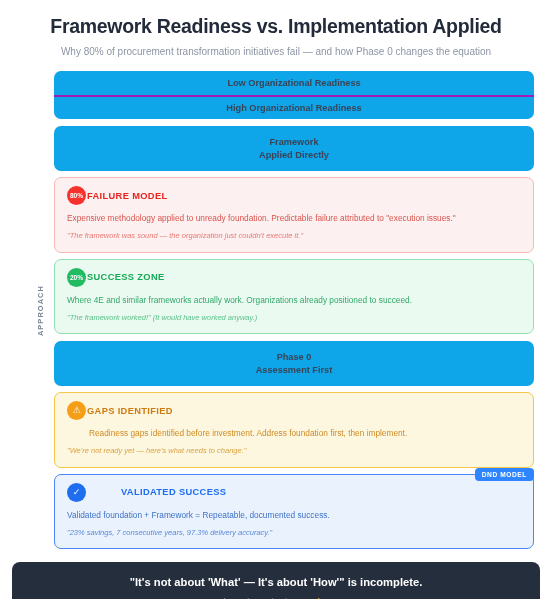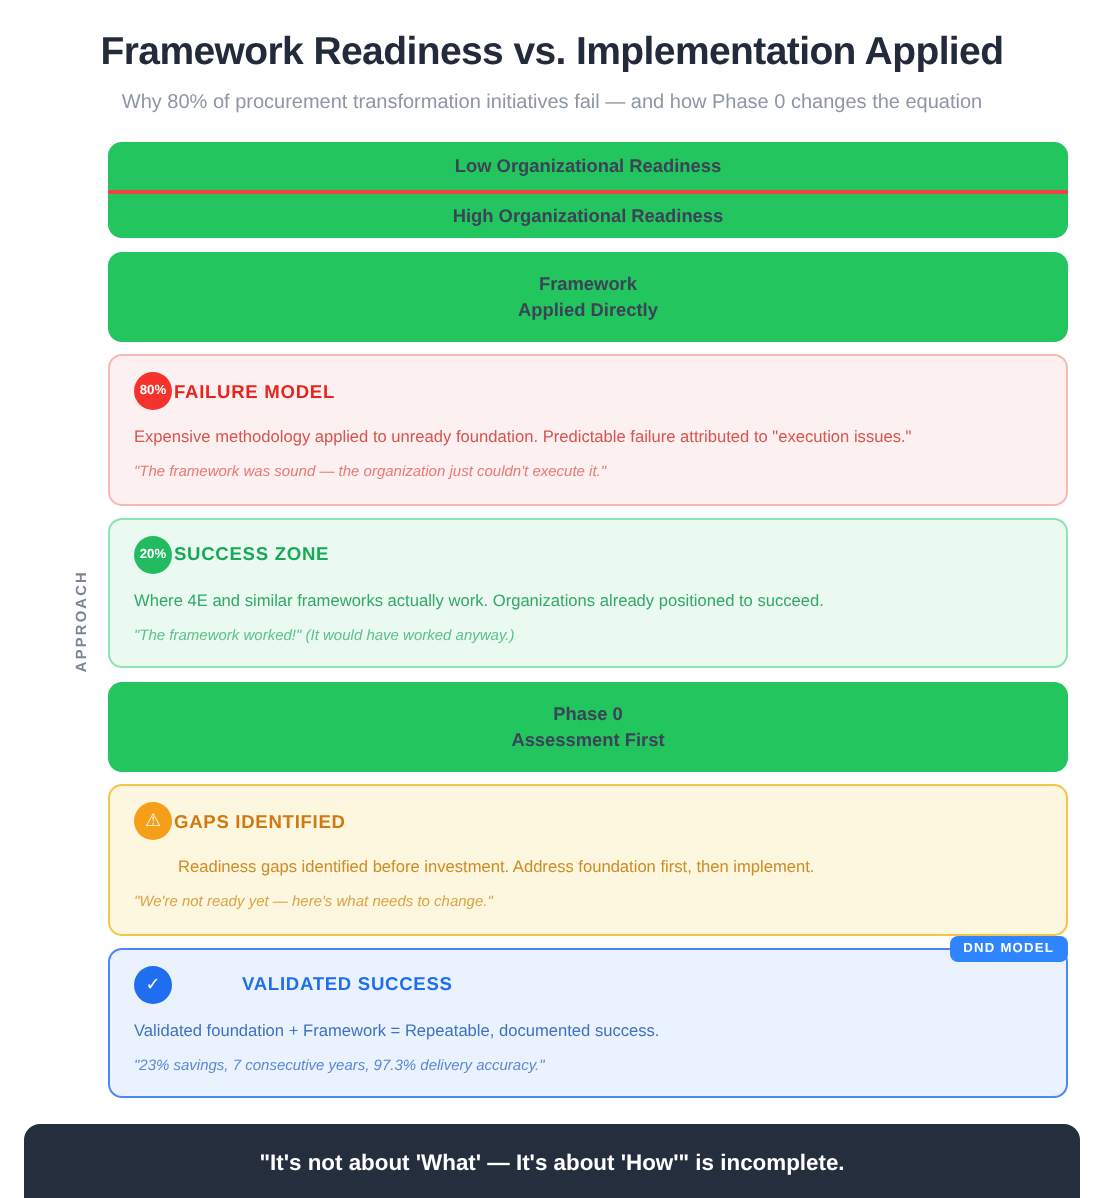--- a/index.html
+++ b/index.html
@@ -67,41 +67,41 @@
     writing-mode: vertical-rl;
     transform: rotate(180deg);
     font-size: 7.4px;
     font-weight: bold;
     letter-spacing: 1.1px;
     color: #7b8595;
     white-space: nowrap;
   }
 
   .band {
-    background: #22c55e;
+    background: #0ea5e9;
     border-radius: 7px;
     text-align: center;
     color: #3b4456;
     font-weight: bold;
     font-size: 9.2px;
     line-height: 1.45;
     display: flex;
     align-items: center;
     justify-content: center;
   }
   .band.single { height: 24px; }
   .band.tall   { height: 45px; }
 
   .band-group {
     border-radius: 7px;
     overflow: hidden;
     background: #e5e7eb;
   }
   .band-group .band { border-radius: 0; }
-  .band-group .band + .band { border-top: 2px solid #ef4444; }
+  .band-group .band + .band { border-top: 2px solid #a21caf; }
   .gap-md { height: 7px; }
 
   
   .card {
     position: relative;
     border-radius: 7px;
     border: 1px solid transparent;
     padding: 9px 12px 10px 12px;
     margin-top: 6px;
   }

